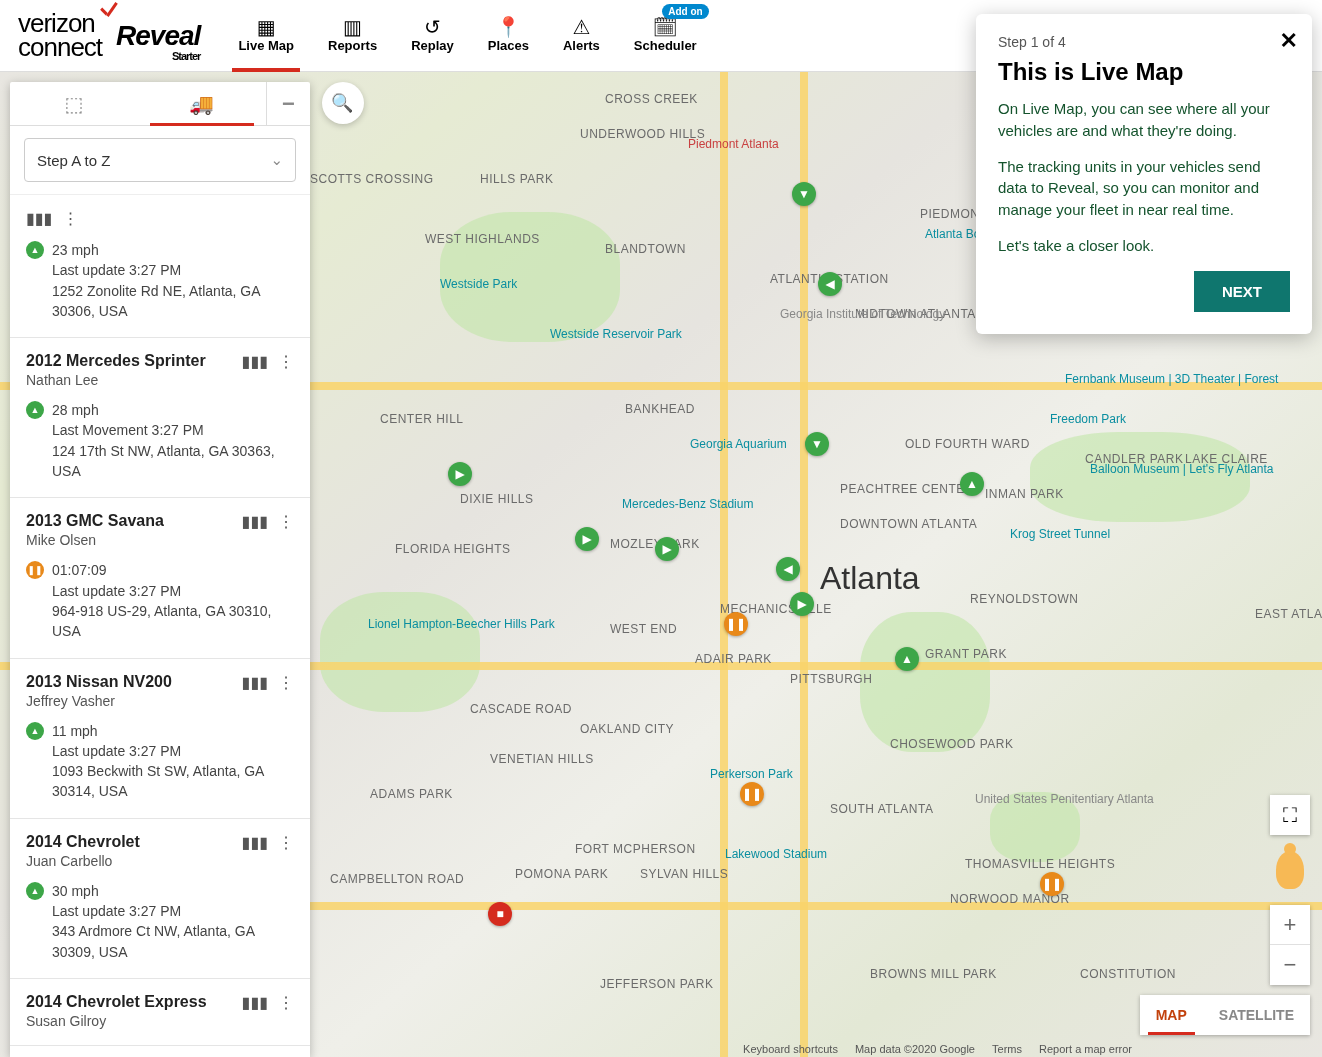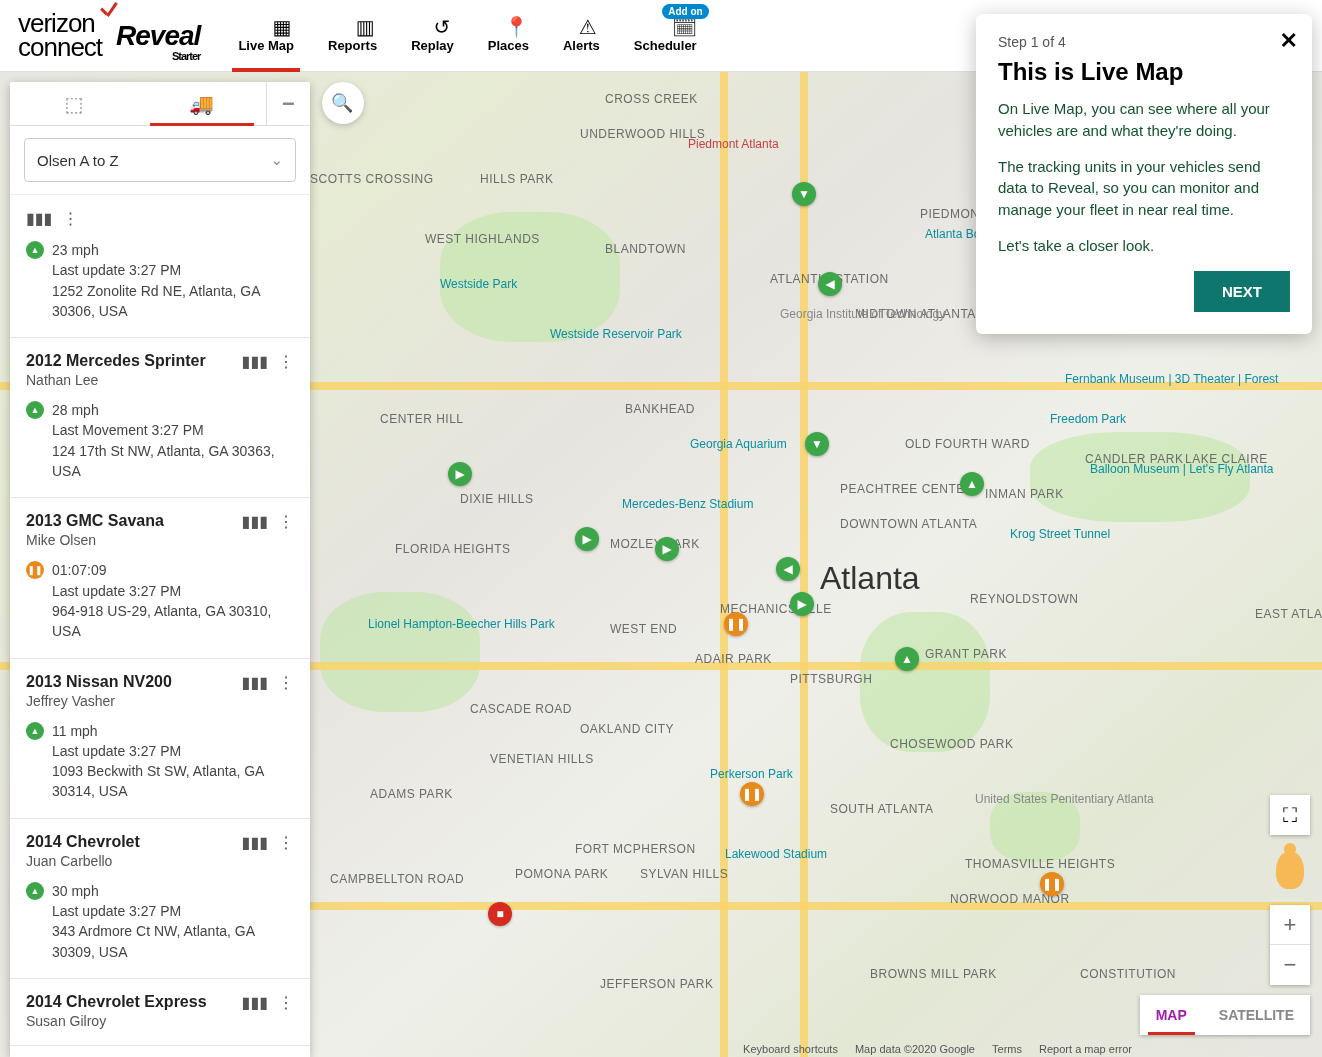--- a/index.html
+++ b/index.html
@@ -6,21 +6,21 @@
 body{width:1322px;height:1057px;overflow:hidden;position:relative;background:#e5e3df}
 .header{height:72px;background:#fff;border-bottom:1px solid #ddd;display:flex;align-items:center;padding:0 18px;position:relative;z-index:10}
 .logos{display:flex;align-items:center;gap:14px;margin-right:38px}
 .vz-logo{font-size:26px;font-weight:400;line-height:.9;color:#000;letter-spacing:-1px;position:relative}
 .vz-check{position:absolute;right:-18px;top:-6px;width:20px;height:12px}
 .vz-check::before{content:"";position:absolute;width:8px;height:3px;background:#d52b1e;transform:rotate(45deg);left:0;top:4px}
 .vz-check::after{content:"";position:absolute;width:16px;height:3px;background:#d52b1e;transform:rotate(-55deg);left:4px;top:2px}
 .reveal-logo{font-size:28px;font-weight:900;font-style:italic;color:#000;letter-spacing:-1px;position:relative}
 .reveal-sub{position:absolute;right:0;bottom:-10px;font-size:11px;font-style:normal;font-weight:600;color:#000}
 .nav{display:flex;gap:34px}
-.nav-item{display:flex;flex-direction:column;align-items:flex-end;gap:0;cursor:pointer;position:relative;padding-bottom:2px}
+.nav-item{display:flex;flex-direction:column;align-items:center;gap:0;cursor:pointer;position:relative;padding-bottom:2px}
 .nav-item.active::after{content:"";position:absolute;bottom:-17px;left:-6px;right:-6px;height:4px;background:#d52b1e}
 .nav-icon{width:24px;height:22px;display:flex;align-items:center;justify-content:center;font-size:20px;color:#000}
 .nav-label{font-size:13px;font-weight:700;color:#000}
 .addon-badge{position:absolute;top:-12px;right:-12px;background:#0088ce;color:#fff;font-size:10px;font-weight:700;padding:2px 6px;border-radius:9px}
 .map-area{position:absolute;top:72px;left:0;right:0;bottom:0;background:linear-gradient(140deg,#e8e6e1 0%,#e6ebd3 20%,#e6e4df 40%,#efefe9 60%,#e3e8d5 80%,#e8e6e1 100%)}
 .road-h{position:absolute;height:8px;background:#f9d36a;opacity:.85}
 .road-v{position:absolute;width:8px;background:#f9d36a;opacity:.85}
 .park{position:absolute;background:#c2e6a8;opacity:.6;border-radius:40%}
 .map-label{position:absolute;font-size:12px;color:#6b6b6b;text-transform:uppercase;letter-spacing:.5px;font-weight:400;white-space:nowrap}
 .city-label{position:absolute;font-size:32px;color:#333;font-weight:400}
@@ -61,21 +61,21 @@
 .tour-next{float:right;background:#0f766e;color:#fff;border:none;padding:12px 28px;font-size:15px;font-weight:700;cursor:pointer}
 .map-ctrls{position:absolute;right:12px;bottom:72px;z-index:4;display:flex;flex-direction:column;gap:10px;align-items:center}
 .ctrl-box{width:40px;height:40px;background:#fff;box-shadow:0 1px 4px rgba(0,0,0,.3);display:flex;align-items:center;justify-content:center;font-size:20px;cursor:pointer}
 .pegman{width:28px;height:38px;background:#f7b955;border-radius:50% 50% 40% 40%;position:relative;margin:6px 0}
 .pegman::before{content:"";position:absolute;top:-8px;left:8px;width:12px;height:12px;background:#f7b955;border-radius:50%}
 .zoom{background:#fff;box-shadow:0 1px 4px rgba(0,0,0,.3)}
 .zoom div{width:40px;height:40px;display:flex;align-items:center;justify-content:center;font-size:22px;color:#666;cursor:pointer}
 .zoom div:first-child{border-bottom:1px solid #e0e0e0}
 .maptype{position:absolute;right:12px;bottom:22px;background:#fff;box-shadow:0 1px 4px rgba(0,0,0,.3);display:flex;z-index:4}
 .maptype div{padding:12px 16px;font-size:14px;font-weight:700;color:#888;cursor:pointer;position:relative}
-.maptype div.active{color:#a21caf}
+.maptype div.active{color:#c2410c}
 .maptype div.active::after{content:"";position:absolute;bottom:0;left:8px;right:8px;height:3px;background:#d52b1e}
 .attrib{position:absolute;bottom:2px;right:190px;font-size:11px;color:#555;z-index:4;white-space:nowrap}
 .attrib span{margin-left:14px}
 .glogo{position:absolute;bottom:4px;left:14px;font-size:16px;z-index:4;color:#666;font-weight:500}
 </style>
 </head>
 <body>
 
 <div class="header">
   <div class="logos">
@@ -234,21 +234,21 @@
     <div class="stab">
         <span>⬚</span>
       </div>
     <div class="stab active">
         <span>🚚</span>
       </div>
     <div class="stab collapse">−</div>
   </div>
   <div class="sort-row">
     <div class="sort-select">
-      <span>Olsen A to Z</span>
+      <span>Step A to Z</span>
       <span style="color:#888">⌄</span>
     </div>
   </div>
   <div class="vehicle-list" id="vlist">
       <div class="vcard">
         <div class="vcard-head">
           <div class="vactions">
             <span>▮▮▮</span>
             <span>⋮</span>
           </div>

